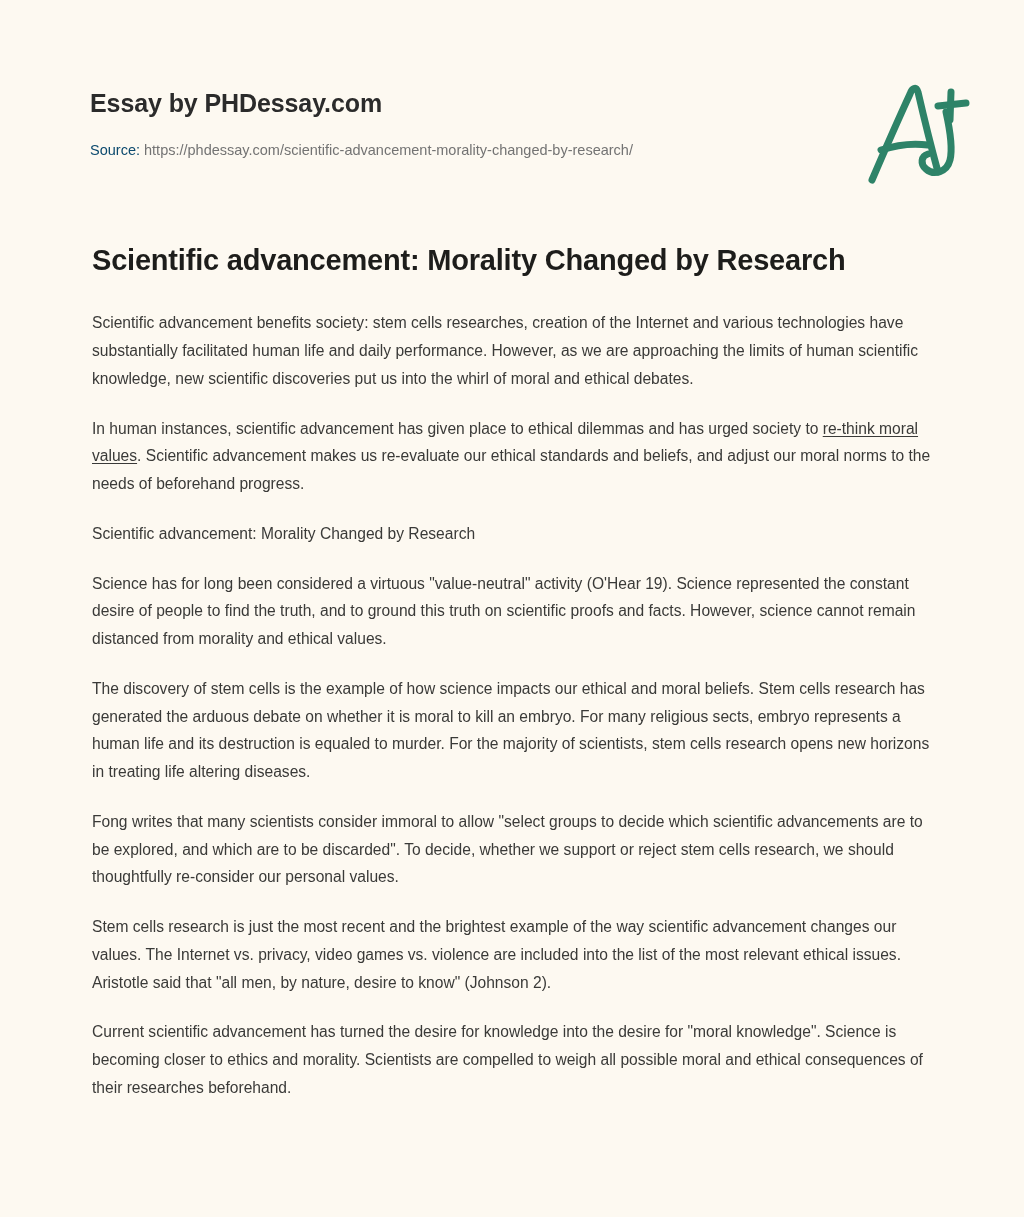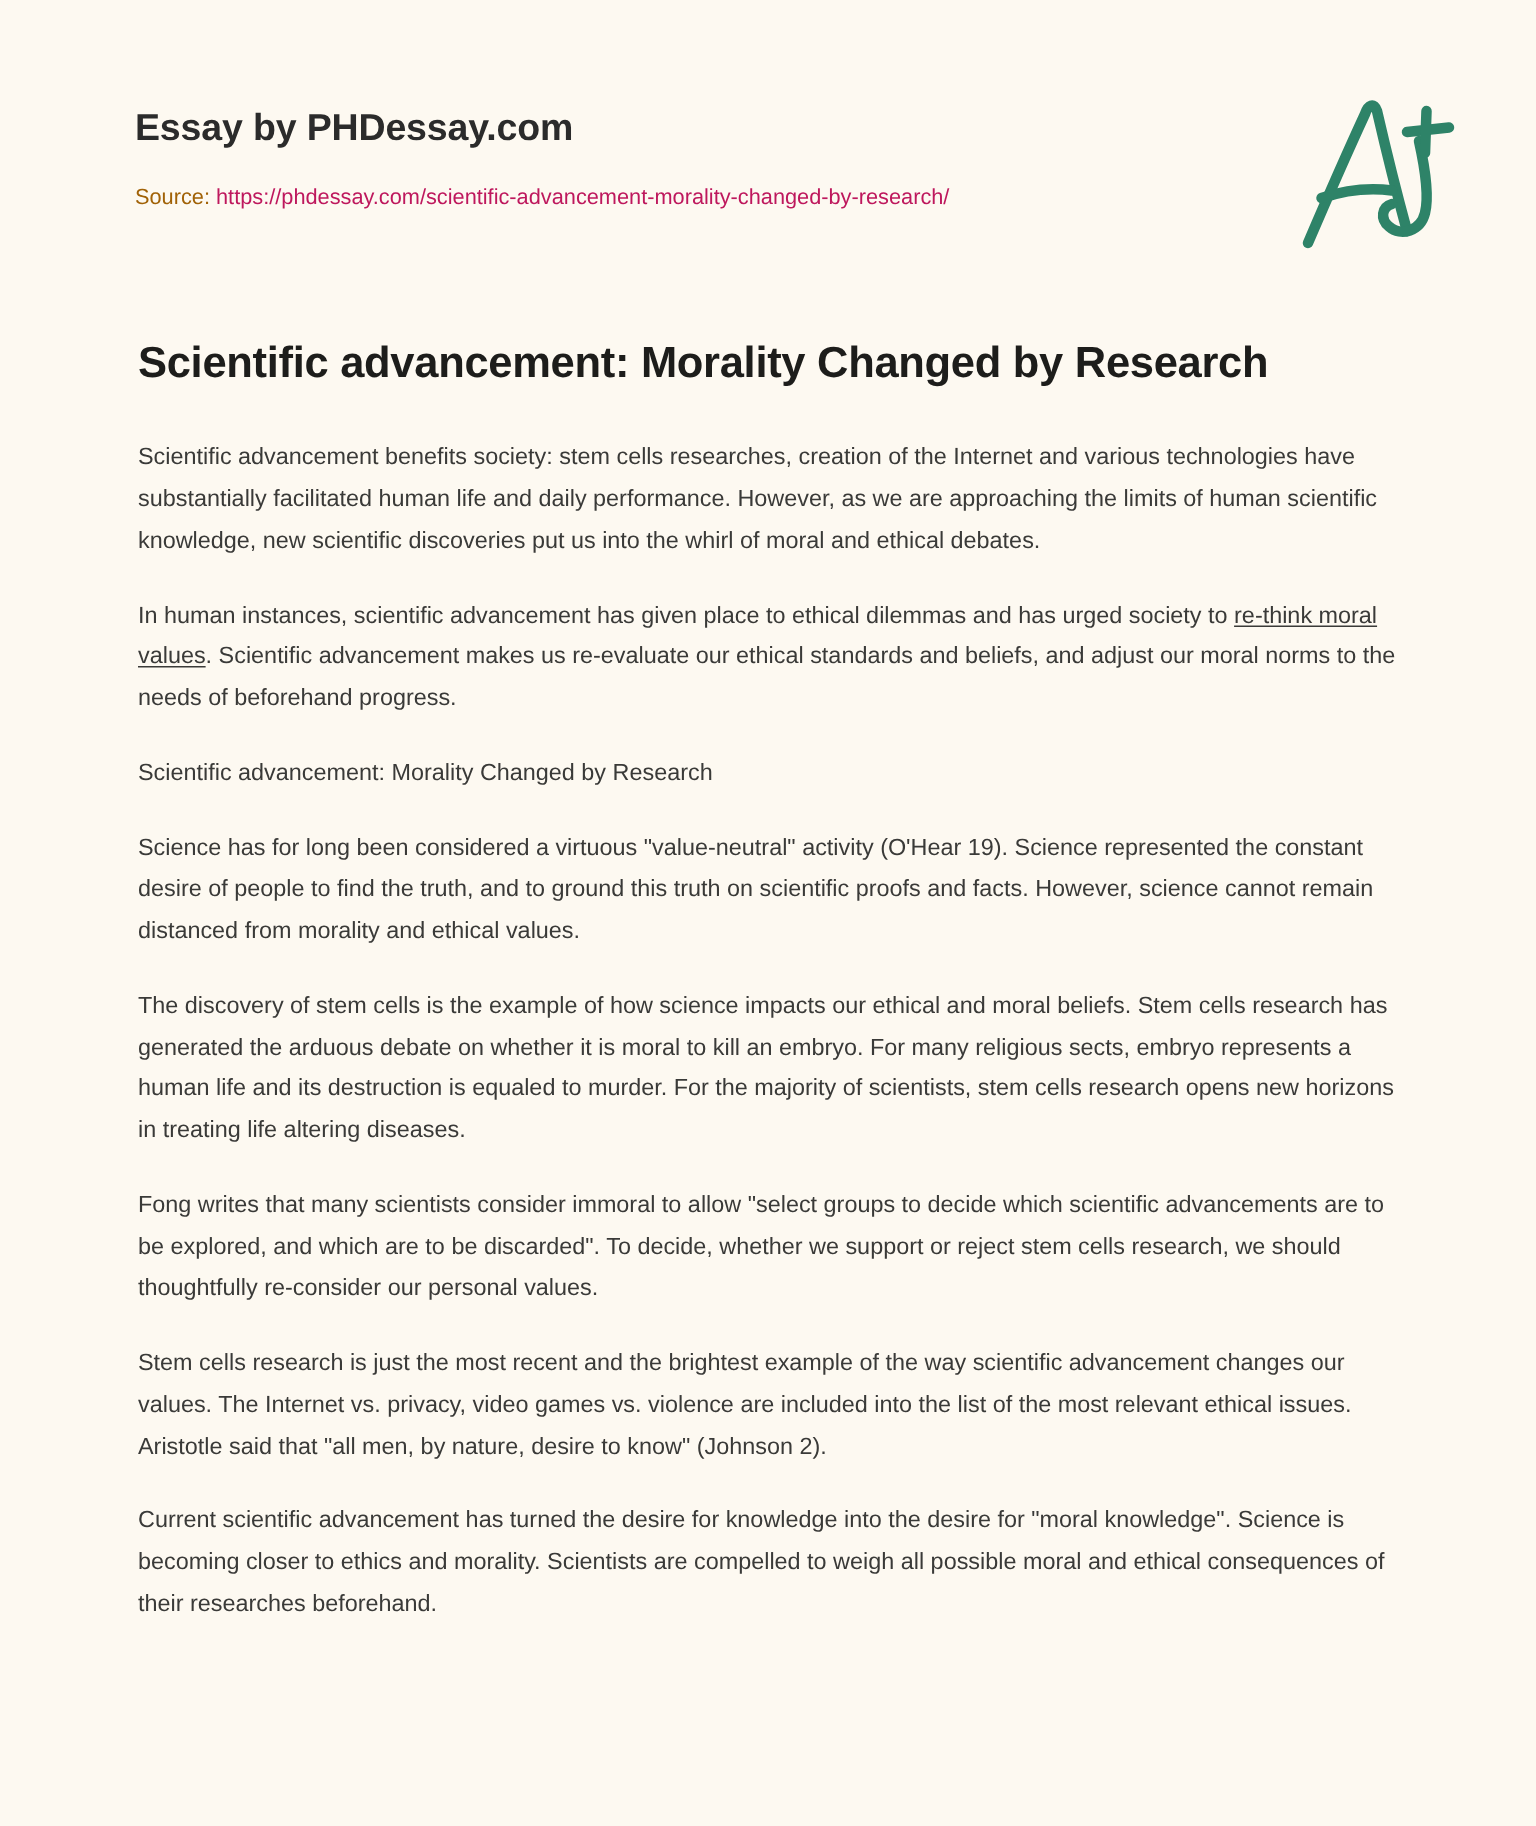--- a/index.html
+++ b/index.html
@@ -22,20 +22,21 @@
     padding: 0;
   }
 
   
   .site-header {
     position: relative;
     padding: 70px 36px 0 90px;
     display: flex;
     align-items: flex-start;
     justify-content: space-between;
+    margin-top: 18px;
   }
 
   .header-left {
     flex: 0 1 auto;
   }
 
   .brand-title {
     font-size: 25px;
     font-weight: bold;
     color: #2b2b2b;
@@ -45,25 +46,25 @@
   }
 
   .source-line {
     font-size: 14.5px;
     line-height: 1.3;
     color: #8a8a85;
     white-space: nowrap;
   }
 
   .source-label {
-    color: #a16207;
+    color: #0c4a6e;
   }
 
   .source-url {
-    color: #be185d;
+    color: #737373;
     text-decoration: none;
   }
 
   .logo-wrap {
     width: 120px;
     height: 110px;
     margin-top: -12px;
     margin-right: 10px;
     flex: 0 0 auto;
   }

